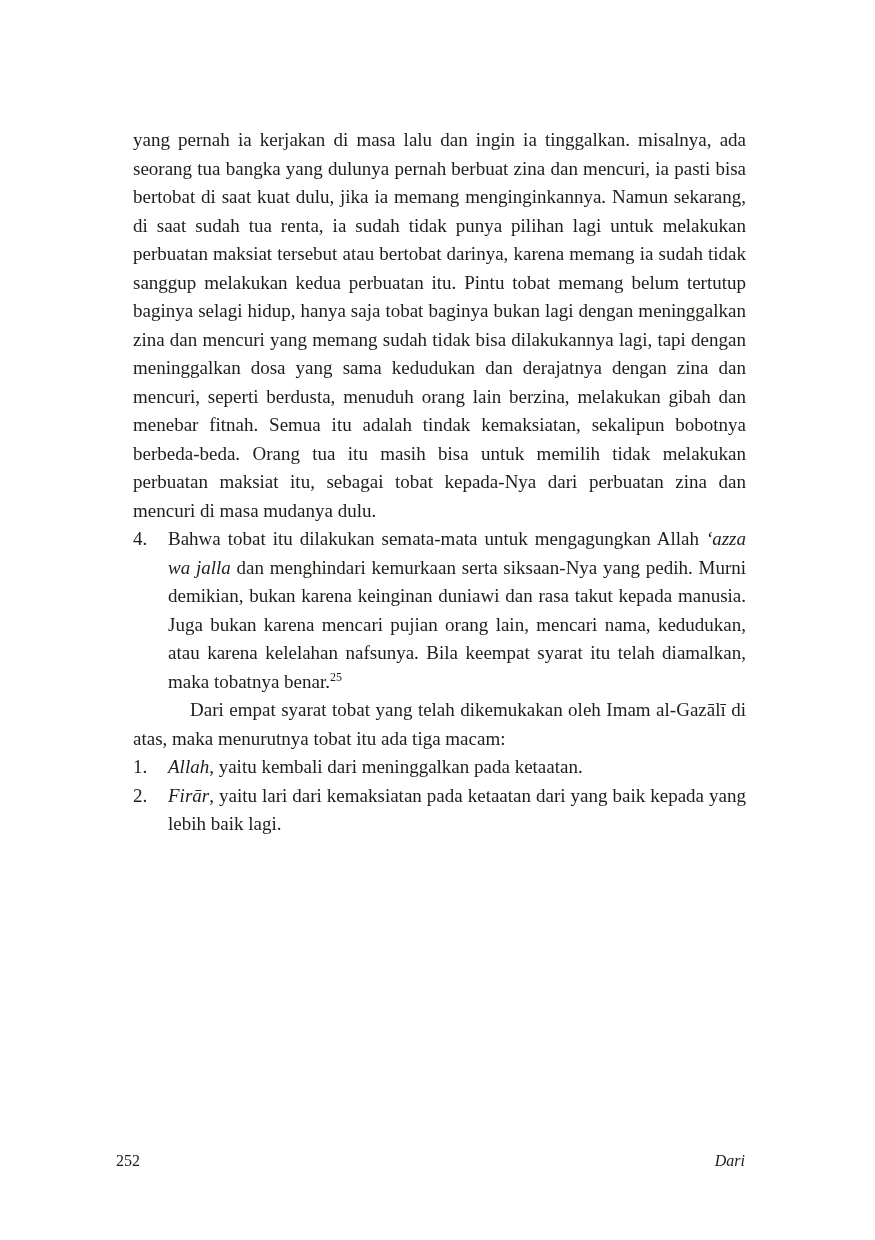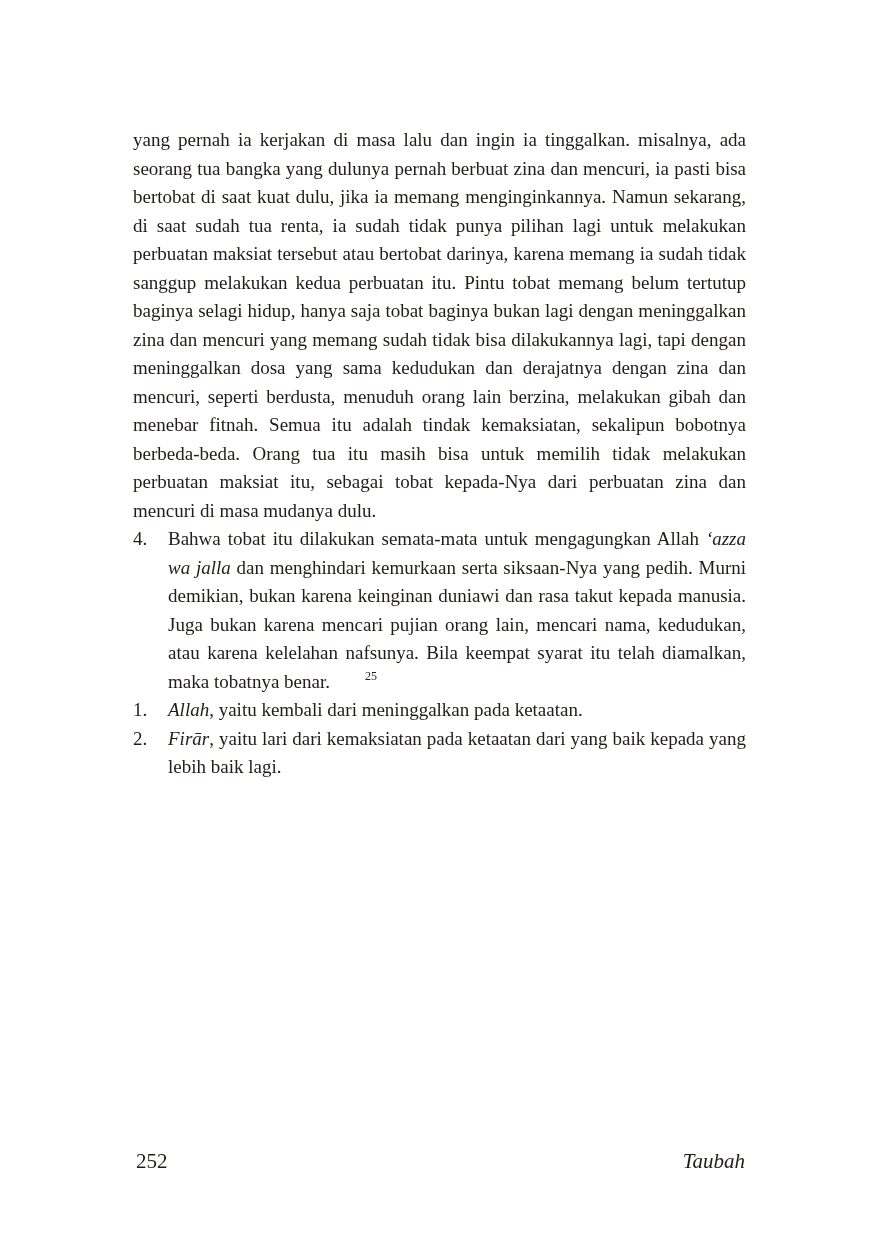--- a/index.html
+++ b/index.html
@@ -41,34 +41,33 @@
     left: 0;
     top: 0;
   }
   .indent-para {
     text-indent: 57px;
   }
   sup {
     font-size: 12px;
     line-height: 0;
     vertical-align: super;
-    margin-left: 35px;
   }
   em {
     font-style: italic;
   }
   .page-footer {
     position: absolute;
-    left: 136px;
+    left: 116px;
     right: 130px;
     top: 1150px;
     display: flex;
     justify-content: space-between;
     align-items: baseline;
-    font-size: 21px;
+    font-size: 16px;
     line-height: 22px;
     text-align: right;
   }
   .running-title {
     font-style: italic;
   }
 </style>
 </head>
 <body>
 
@@ -76,31 +75,32 @@
 
   <main class="text-block">
 
     <p class="hang-body">yang pernah ia kerjakan di masa lalu dan ingin ia tinggalkan. misalnya, ada seorang tua bangka yang dulunya pernah berbuat zina dan mencuri, ia pasti bisa bertobat di saat kuat dulu, jika ia memang menginginkannya. Namun sekarang, di saat sudah tua renta, ia sudah tidak punya pilihan lagi untuk melakukan perbuatan maksiat tersebut atau bertobat darinya, karena memang ia sudah tidak sanggup melakukan kedua perbuatan itu. Pintu tobat memang belum tertutup baginya selagi hidup, hanya saja tobat baginya bukan lagi dengan meninggalkan zina dan mencuri yang memang sudah tidak bisa dilakukannya lagi, tapi dengan meninggalkan dosa yang sama kedudukan dan derajatnya dengan zina dan mencuri, seperti berdusta, menuduh orang lain berzina, melakukan gibah dan menebar fitnah. Semua itu adalah tindak kemaksiatan, sekalipun bobotnya berbeda-beda. Orang tua itu masih bisa untuk memilih tidak melakukan perbuatan maksiat itu, sebagai tobat kepada-Nya dari perbuatan zina dan mencuri di masa mudanya dulu.</p>
 
     <div class="list-item">
       <span class="num">4.</span>
       <p class="item-text"><span>Bahwa tobat itu dilakukan semata-mata untuk mengagungkan Allah </span><em>‘azza wa jalla</em><span> dan menghindari kemurkaan serta siksaan-Nya yang pedih. Murni demikian, bukan karena keinginan duniawi dan rasa takut kepada manusia. Juga bukan karena mencari pujian orang lain, mencari nama, kedudukan, atau karena kelelahan nafsunya. Bila keempat syarat itu telah diamalkan, maka tobatnya benar.</span><sup>25</sup></p>
     </div>
 
+    <p class="indent-para">Dari empat syarat tobat yang telah dikemukakan oleh Imam al-Gazālī di atas, maka menurutnya tobat itu ada tiga macam:</p>
 
     <div class="list-item">
       <span class="num">1.</span>
       <p class="item-text"><em>Allah</em><span>, yaitu kembali dari meninggalkan pada ketaatan.</span></p>
     </div>
 
     <div class="list-item">
       <span class="num">2.</span>
       <p class="item-text"><em>Firār</em><span>, yaitu lari dari kemaksiatan pada ketaatan dari yang baik kepada yang lebih baik lagi.</span></p>
     </div>
 
   </main>
 
   <footer class="page-footer">
     <span>252</span>
-    <span class="running-title">Taubah</span>
+    <span class="running-title">Dari</span>
   </footer>
 
 </div>
 
 </body></html>

